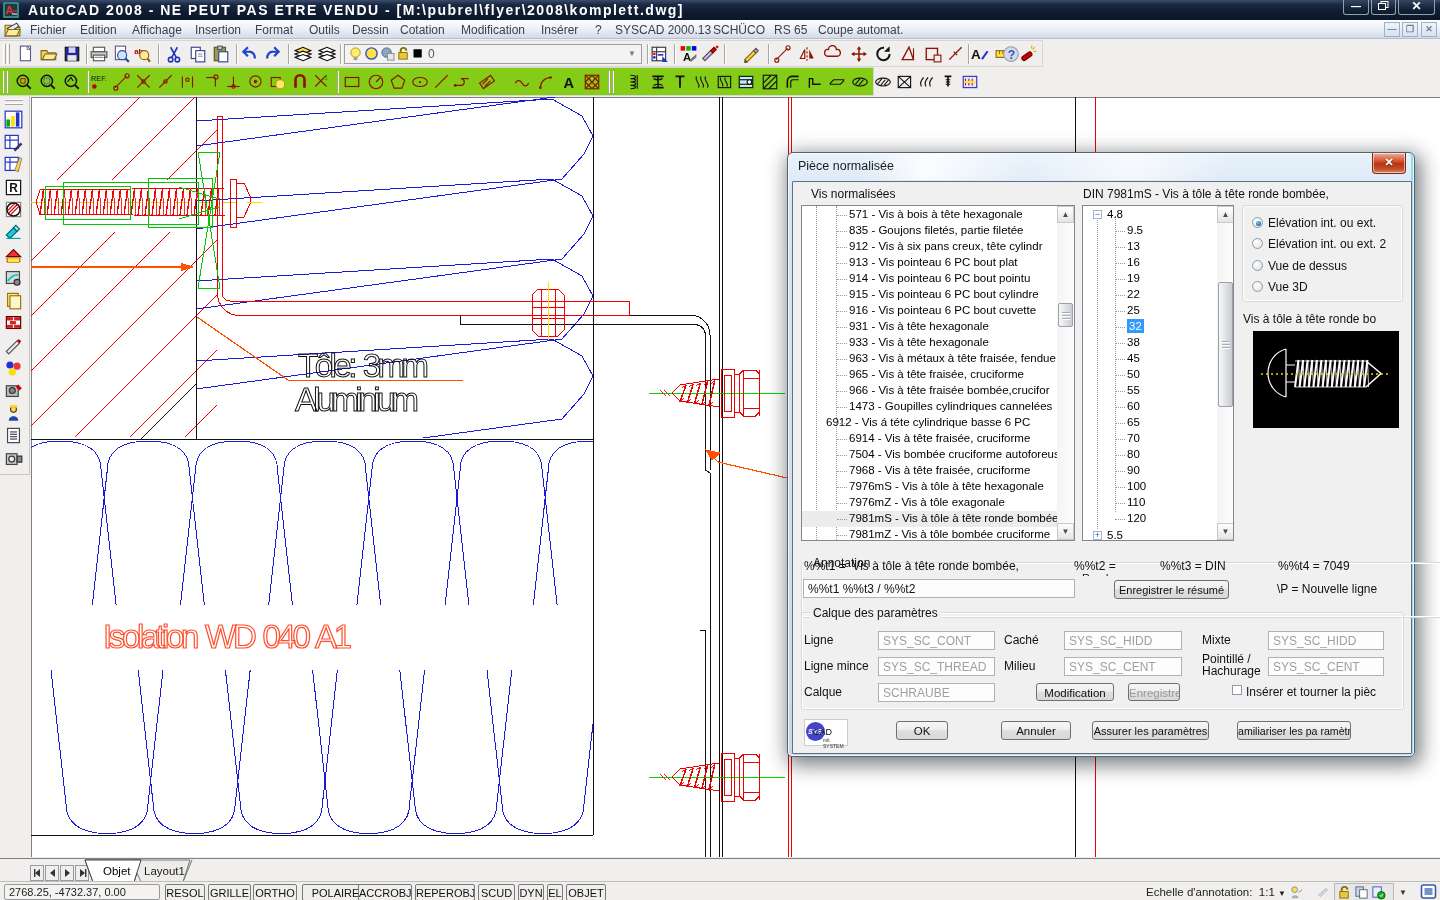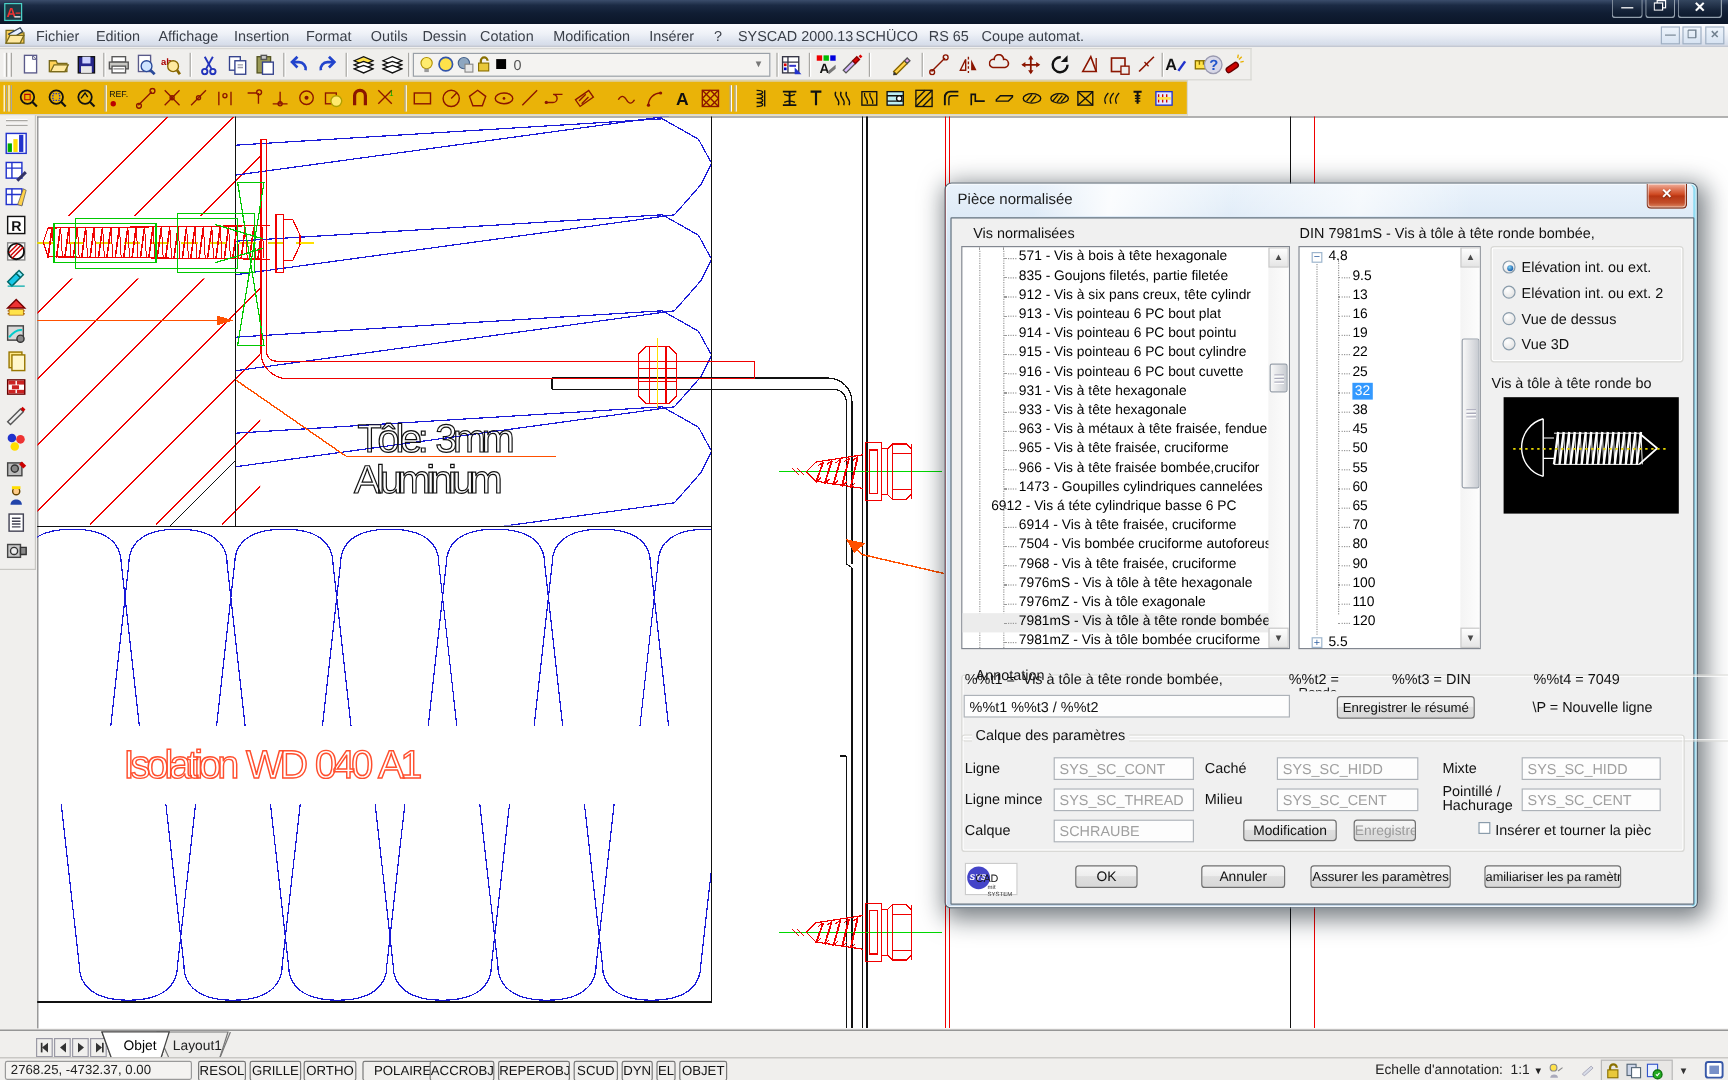--- a/index.html
+++ b/index.html
@@ -8,21 +8,21 @@
  background:linear-gradient(180deg,#3b4d6b 0%,#1b2a44 22%,#101d33 55%,#0b1628 100%);}
 #titlebar .ttext{position:absolute;left:28px;top:2px;color:#fff;font-size:14px;font-weight:bold;letter-spacing:1.5px;white-space:nowrap}
 .wbtn{position:absolute;top:0;height:15px;border:1px solid #93a0ad;border-top:none;border-radius:0 0 3px 3px;
  background:linear-gradient(180deg,#34465f, #16243a 60%,#0d1a2e);color:#fff;text-align:center;line-height:13px;font-size:10px;font-weight:bold}
 #menubar{position:absolute;left:0;top:20px;width:1440px;height:19px;
  background:linear-gradient(180deg,#fbfcfe 0%,#eef1f7 45%,#dde3ee 80%,#d4dbe8 100%);border-bottom:1px solid #b8bfcc}
 #menubar span{position:absolute;top:3px;font-size:12px;color:#3a3f48;white-space:nowrap}
 .mdibtn{position:absolute;top:2px;width:16px;height:15px;border:1px solid #9fb0c4;background:linear-gradient(180deg,#eef4fb,#d7e3f2);
  color:#71808f;font-size:9px;font-weight:bold;text-align:center;line-height:13px}
 #tb1{position:absolute;left:0;top:40px;width:1043px;height:27px;background:#f0efed;border:1px solid #d8d7d3;border-left:none}
-#tb2{position:absolute;left:0;top:67px;width:990px;height:29px;background:#eab308;border:1px solid #d8d7d3;border-left:none}
+#tb2{position:absolute;left:0;top:67px;width:874px;height:29px;background:#84cc16;border:1px solid #d8d7d3;border-left:none}
 #tbfill{position:absolute;left:0;top:40px;width:1440px;height:56px;background:#f0efed;z-index:-1}
 .grip{position:absolute;top:3px;width:3px;border-left:1px solid #fff;border-right:1px solid #a8a7a3}
 .tsep{position:absolute;width:2px;border-left:1px solid #a8a7a3;border-right:1px solid #ffffff}
 .icon{position:absolute}
 #lefttb{position:absolute;left:0;top:96px;width:30px;height:379px;background:#f0efed;border-right:1px solid #c8c7c3;border-bottom:1px solid #c8c7c3}
 #canvas{position:absolute;left:31px;top:97px;width:1409px;height:760px;background:#fff;border-left:1px solid #808080;border-top:1px solid #808080}
 #tabbar{position:absolute;left:0;top:858px;width:1440px;height:23px;background:#f0efed;border-top:1px solid #808080}
 .navb{position:absolute;top:6px;width:14px;height:16px;border:1px solid #9a99a5;background:#f0efed;color:#222;font-size:8px;text-align:center;line-height:15px}
 #statusbar{position:absolute;left:0;top:881px;width:1440px;height:19px;background:#f0efed;border-top:1px solid #c0bfbb}
 #coords{position:absolute;left:4px;top:2px;width:156px;height:16px;border:1px solid #9a9a9a;border-radius:2px;background:#f4f3f1;
@@ -40,20 +40,21 @@
 </style></head>
 <body>
 <div id="titlebar">
 <svg class="icon" style="left:3px;top:2px" width="16" height="16" viewBox="0 0 16 16">
       <rect width="16" height="16" fill="#1d3a45"></rect>
       <rect x="1" y="1" width="14" height="14" fill="none" stroke="#4ad0c8" stroke-width="1"></rect>
       <text x="2.5" y="12" font-size="11" font-weight="bold" fill="#e33">A</text>
       <line x1="9" y1="12" x2="14" y2="12" stroke="#fff"></line>
       <line x1="10" y1="9" x2="14" y2="9" stroke="#e33"></line>
     </svg>
+<div class="ttext">AutoCAD 2008 - NE PEUT PAS ETRE VENDU - [M:\pubrel\flyer\2008\komplett.dwg]</div>
 <div class="wbtn" style="left:1343px;width:26px">—</div>
 <div class="wbtn" style="left:1371px;width:25px"><svg width="11" height="9" viewBox="0 0 11 9">
         <rect x="3" y="0.5" width="7" height="6" fill="none" stroke="#fff"></rect>
         <rect x="0.5" y="2.5" width="7" height="6" fill="#16243a" stroke="#fff"></rect>
       </svg></div>
 <div class="wbtn" style="left:1398px;width:37px;font-size:12px">✕</div>
 </div>
 <div id="menubar">
 <svg class="icon" style="left:4px;top:1px" width="17" height="17" viewBox="0 0 16 16">
       <path d="M1 4 h6 l1 2 h7 v8 H1 z" fill="#ffd257" stroke="#7a6a1a"></path>

